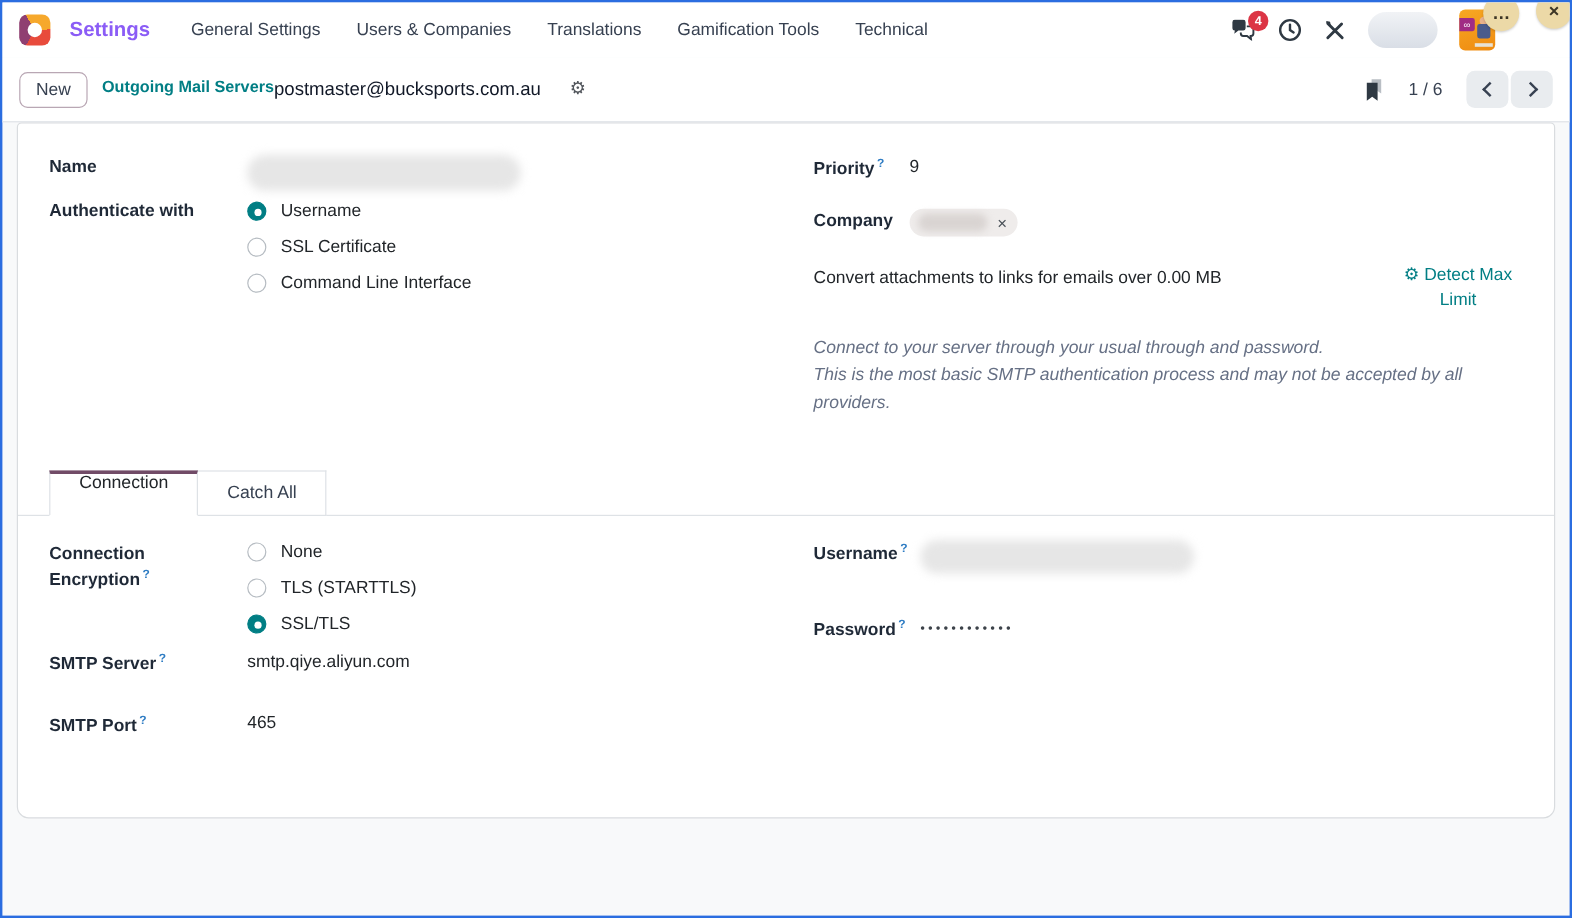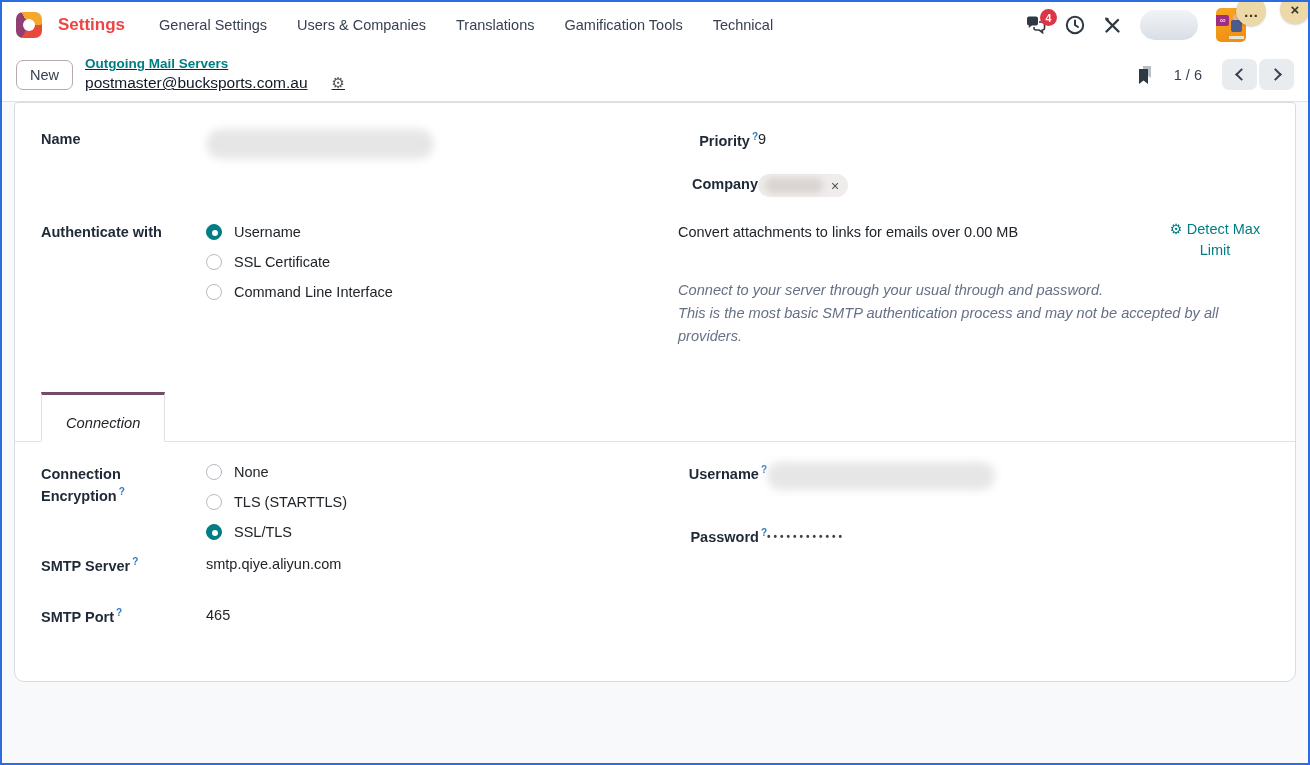--- a/index.html
+++ b/index.html
@@ -5,42 +5,42 @@
   * { margin:0; padding:0; box-sizing:border-box; }
   html,body { width:1310px; height:765px; }
   body { font-family:"Liberation Sans","DejaVu Sans",sans-serif; color:#212529; background:#fff; }
   .screen { position:relative; width:1310px; height:765px; border:2px solid #2b6de0; overflow:hidden; background:#f8f9fa; }
 
   
   .topnav { height:46px; background:#fff; display:flex; align-items:center; padding:0 14px; gap:8px; }
   .applogo { width:26px; height:26px; border-radius:7px; position:relative; flex:0 0 auto;
     background:conic-gradient(from 210deg,#8f3f71 0 33%,#f6a82c 33% 66%,#e84b3c 66% 100%); }
   .applogo::after { content:""; position:absolute; inset:7px; background:#fff; border-radius:50%; }
-  .app-title { font-size:17px; font-weight:700; color:#ef4444; margin:0 26px 0 8px; }
+  .app-title { font-size:17px; font-weight:700; color:#8b5cf6; margin:0 26px 0 8px; }
   .menu { display:flex; gap:30px; }
   .menu-item { font-size:14.5px; color:#374151; cursor:pointer; white-space:nowrap; }
   .nav-right { margin-left:auto; display:flex; align-items:center; gap:18px; padding-right:48px; }
   .icon-btn { position:relative; display:flex; align-items:center; justify-content:center; cursor:pointer; }
   .badge { position:absolute; top:-7px; right:-10px; min-width:17px; height:17px; border-radius:9px; background:#dc3545; color:#fff;
     font-size:10.5px; font-weight:700; display:flex; align-items:center; justify-content:center; padding:0 4px; }
   .user-pill { width:58px; height:30px; border-radius:15px; background:linear-gradient(180deg,#f1f3f6,#d9dee6); }
   .avatar { width:30px; height:34px; border-radius:5px; background:linear-gradient(160deg,#f7a823,#ef8b11); position:relative; overflow:hidden; flex:0 0 auto; }
   .avatar .inf { position:absolute; left:0; top:7px; width:13px; height:11px; background:#a02c84; color:#fff; font-size:8px; line-height:11px; text-align:center; border-radius:0 2px 2px 0; }
   .avatar .head { position:absolute; right:6px; top:6px; width:7px; height:7px; border-radius:50%; background:#e9b28c; }
   .avatar .body { position:absolute; right:4px; top:12px; width:11px; height:12px; border-radius:2px; background:#4a5b8c; }
   .avatar .seat { position:absolute; right:2px; bottom:3px; width:15px; height:3px; background:#e7e2d6; }
   .overlay-btn { position:absolute; z-index:9; width:30px; height:30px; border-radius:50%; background:#ecd9a7; color:#3c3525;
     display:flex; align-items:center; justify-content:center; font-size:15px; font-weight:700; box-shadow:0 1px 2px rgba(0,0,0,.18); cursor:pointer; }
   .ov-more { top:-6px; right:42px; }
   .ov-close { top:-8px; right:-2px; }
 
   
   .cpanel { height:54px; background:#fff; border-bottom:1px solid #dee2e6; display:flex; align-items:center; padding:0 14px; }
   .btn-new { border:1px solid #b9a7b4; background:#fff; color:#374151; font-size:14.5px; font-weight:500; padding:6px 13px; border-radius:7px; cursor:pointer; }
-  .crumbs { margin-left:12px; display:flex; flex-direction:column; justify-content:center; line-height:1.25;text-decoration:underline; }
+  .crumbs { margin-left:12px; display:flex; flex-direction:row; justify-content:center; line-height:1.25; }
   .crumb-parent { color:#017e84; font-size:13.5px; font-weight:600; cursor:pointer; }
   .crumb-current { color:#111827; font-size:15.5px; display:flex; align-items:center; gap:24px; }
   .gear { color:#52565c; font-size:15px; cursor:pointer; }
   .cpanel-right { margin-left:auto; display:flex; align-items:center; gap:14px; }
   .pager-text { font-size:14.5px; color:#374151; margin:0 6px; }
   .pager-btns { display:flex; gap:2px; }
   .pager-btn { width:35px; height:31px; background:#e9ecef; border:none; border-radius:7px; cursor:pointer; position:relative; }
   .chev { display:inline-block; width:9px; height:9px; border-left:2px solid #374151; border-bottom:2px solid #374151; }
   .chev.left { transform:rotate(45deg); margin-left:3px; }
   .chev.right { transform:rotate(-135deg); margin-right:3px; }
@@ -48,21 +48,21 @@
   
   .content { padding:0 12px; }
   .btn-primary { margin:14px 0 10px 0; background:#714b67; color:#fff; border:none; border-radius:7px;
     font-size:14.5px; font-weight:700; padding:8px 16px; cursor:pointer; font-family:inherit; }
   .card { background:#fff; border:1px solid #d9dcdf; border-radius:4px 4px 10px 10px; min-height:580px; padding-top:26px; }
 
   .form-grid { display:grid; grid-template-columns:1fr 1fr; column-gap:46px; padding:0 26px; }
   .frow { display:flex; align-items:flex-start; min-height:37px; }
   .flabel { font-size:14.5px; font-weight:600; color:#1f2937; padding-top:2px; }
   .col-l .flabel { width:165px; flex:0 0 165px; }
-  .col-r .flabel { width:80px; flex:0 0 80px;text-align:right; }
+  .col-r .flabel { width:80px; flex:0 0 80px; }
   .col-r .flabel.wide { width:89px; flex:0 0 89px; }
   .fvalue { font-size:14.5px; color:#212529; padding-top:2px; }
   sup.help { color:#2e7cc3; font-size:10px; font-weight:600; margin-left:2px; }
   .placeholder { color:#9ca3af; }
   .blurpill { height:30px; border-radius:15px; background:#e6e6e6; filter:blur(4px); }
   .blur-name { width:228px; }
   .blur-user { width:228px; height:28px; }
 
   .tag { display:inline-flex; align-items:center; gap:8px; background:#efeceb; border-radius:14px; padding:4px 9px 4px 7px; }
   .tag .tagblur { width:58px; height:15px; border-radius:8px; background:#d9d4d2; filter:blur(3px); }
@@ -77,21 +77,21 @@
   .radio-item { display:flex; align-items:center; gap:12px; cursor:pointer; }
   .radio { width:16px; height:16px; border-radius:50%; border:1px solid #b6bcc2; background:#fff; position:relative; flex:0 0 auto; }
   .radio.checked { background:#017e84; border-color:#017e84; }
   .radio.checked::after { content:""; position:absolute; left:5px; top:5px; width:6px; height:6px; border-radius:50%; background:#fff; }
   .radio-label { font-size:14.5px; color:#212529; }
 
   .help-italic { font-style:italic; color:#667085; font-size:14.6px; line-height:1.58; max-width:560px; padding-top:2px; }
 
   .tabs { margin-top:44px; border-bottom:1px solid #dee2e6; padding-left:26px; display:flex; }
   .tab { padding:10px 24px; font-size:14.7px; color:#212529; background:#fff; border:1px solid #dee2e6; cursor:pointer; margin-bottom:-1px; }
-  .tab.active { border-top:3px solid #714b67; border-bottom:1px solid #fff; padding-top:20px;font-style:italic; }
+  .tab.active { border-top:3px solid #714b67; border-bottom:1px solid #fff; padding-top:0; }
   .tab.inactive { border-left:none; color:#374151; }
 
   .tabpane { padding:20px 26px 30px 26px; }
   .label-narrow { max-width:112px; line-height:1.45; }
   .checkbox { width:16px; height:16px; border:1px solid #b6bcc2; border-radius:3px; background:#fff; cursor:pointer; margin-top:2px; }
   .dots { font-size:10px; letter-spacing:3px; color:#3d434a; font-weight:700; padding-top:6px; }
 
   
   .svgicon { display:block; }
 </style>
@@ -170,21 +170,21 @@
 
     <div class="card">
 
       <div class="form-grid">
 
         <div class="col-l">
           <div class="frow">
             <span class="flabel">Name</span>
             <div class="blurpill blur-name"></div>
           </div>
-          <div class="frow" style="margin-top:56px">
+          <div class="frow" style="">
             <span class="flabel">Authenticate with</span>
             <div class="radio-group">
               <div class="radio-item">
                 <span class="radio checked"></span>
                 <span class="radio-label">Username</span>
               </div>
               <div class="radio-item">
                 <span class="radio"></span>
                 <span class="radio-label">SSL Certificate</span>
               </div>
@@ -216,20 +216,21 @@
           </div>
           <div class="help-italic" style="margin-top:16px">
             <div>Connect to your server through your usual through and password.</div>
             <div>This is the most basic SMTP authentication process and may not be accepted by all providers.</div>
           </div>
         </div>
       </div>
 
       <div class="tabs">
         <div class="tab active">Connection</div>
+        <div class="tab inactive">Catch All</div>
       </div>
 
       <div class="tabpane">
         <div class="form-grid" style="padding:0">
 
           <div class="col-l">
             <div class="frow">
               <span class="flabel" style="flex:0 0 165px">
                 <span class="label-narrow" style="display:inline-block"><span>Connection Encryption</span><sup class="help">?</sup></span>
               </span>

